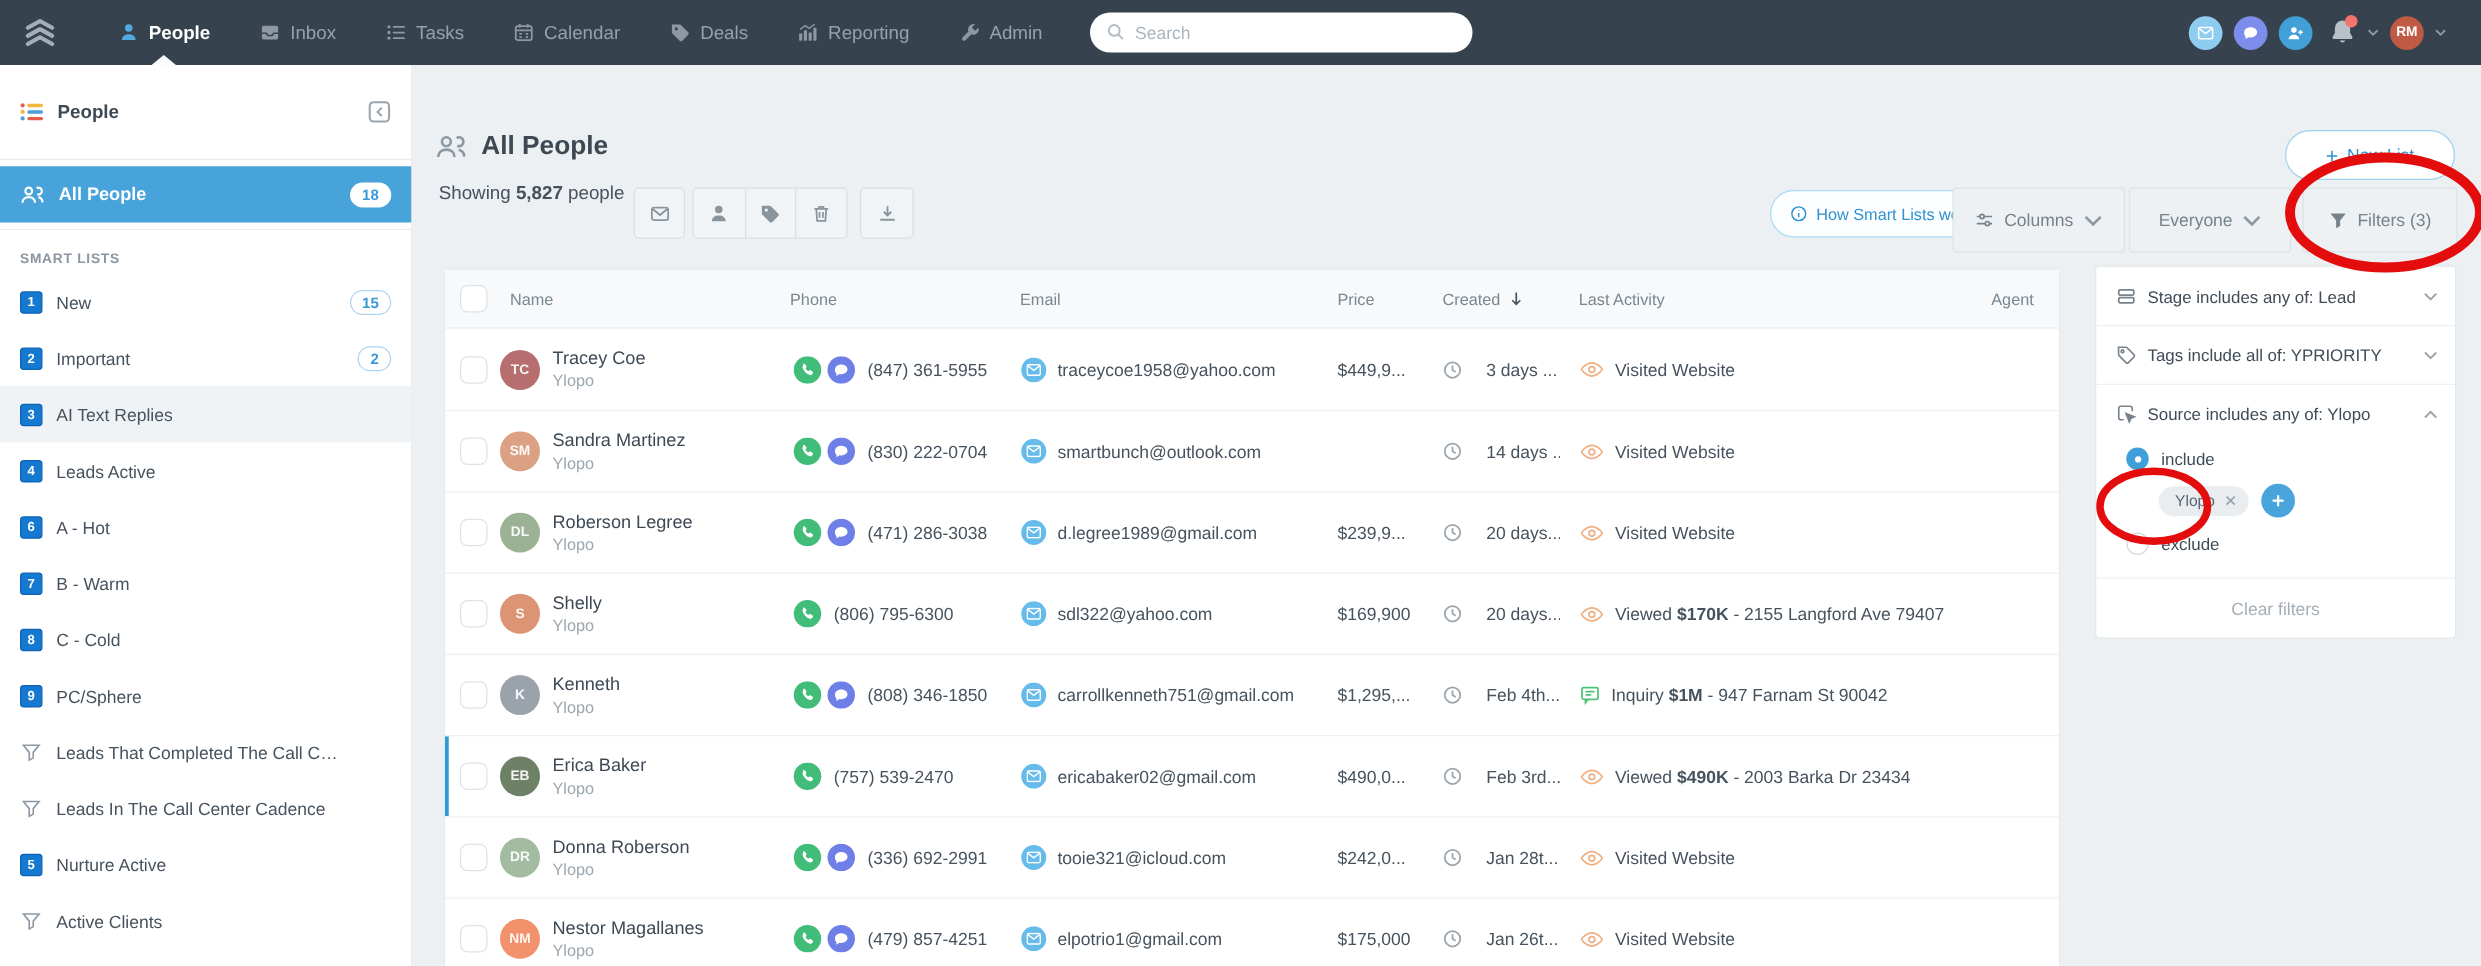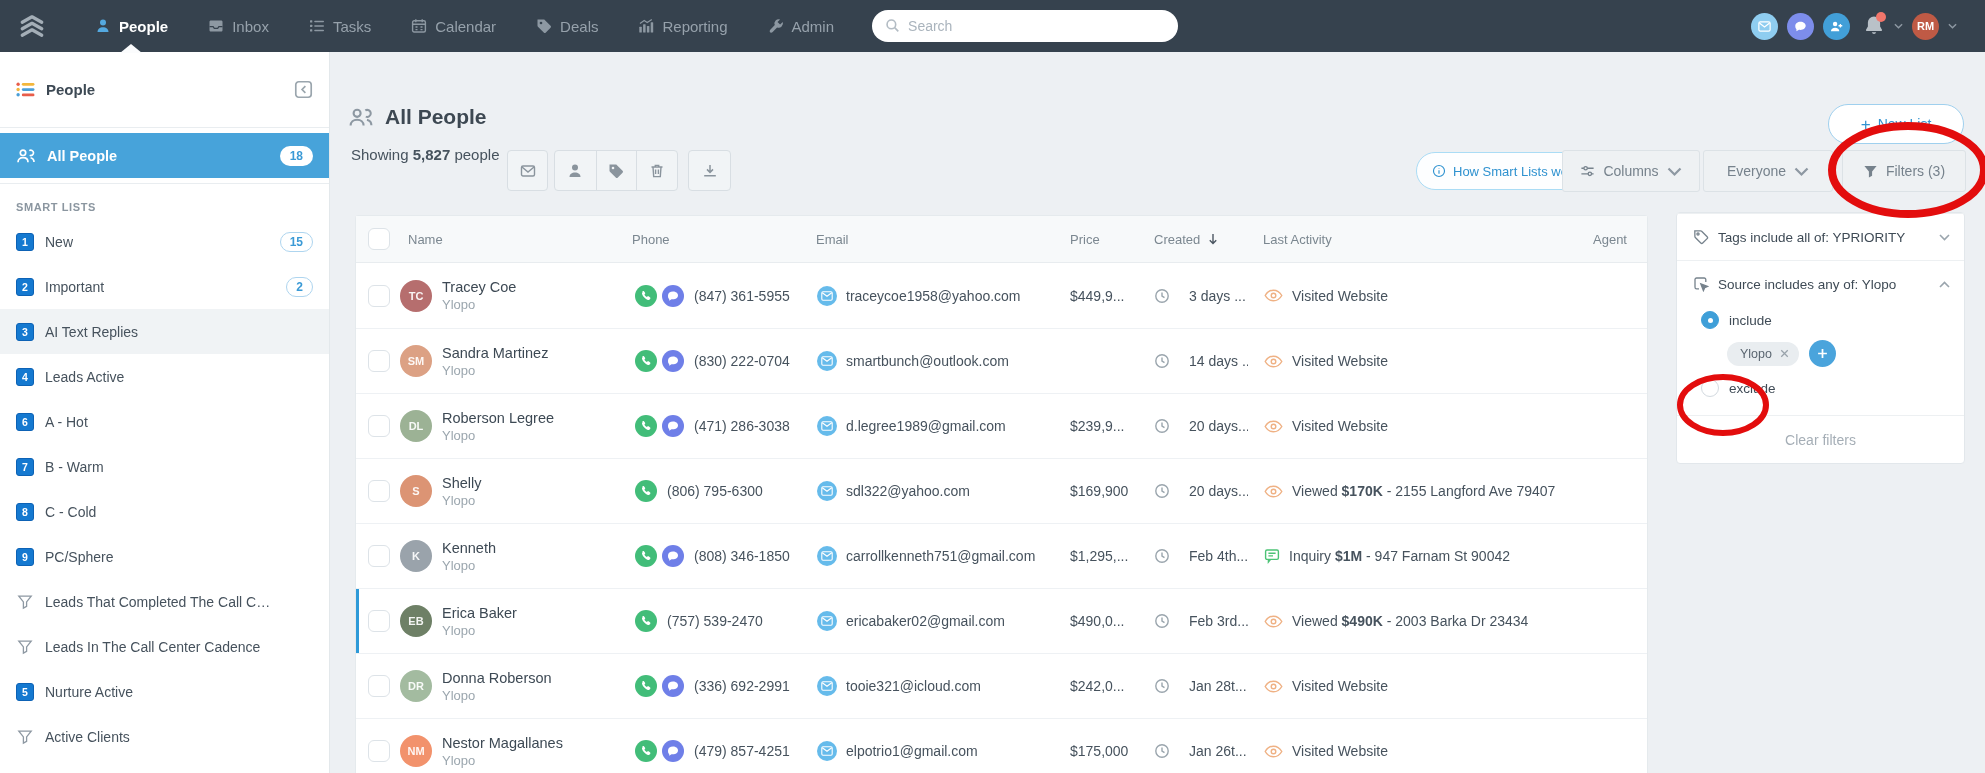--- a/index.html
+++ b/index.html
@@ -69,21 +69,21 @@
   .tbtn { position:absolute; top:150px; height:41px; background:#f1f4f6; border:1px solid #d8dee3; border-radius:4px; display:flex; align-items:center; justify-content:center; color:#8a949d; cursor:pointer; }
   .tbtn .icn { width:16px; height:16px; }
   .btn-env { left:507px; width:41px; }
   .btn-grp { left:554px; width:124px; padding:0; }
   .btn-grp .seg { width:41.3px; height:100%; display:flex; align-items:center; justify-content:center; cursor:pointer; }
   .btn-grp .seg + .seg { border-left:1px solid #d8dee3; }
   .btn-dl { left:688px; width:43px; }
 
   .pill-smart { position:absolute; left:1416px; top:152px; height:38px; padding:0 15px; background:#fdfeff; border:1px solid #aadcf5; border-radius:19px; display:flex; align-items:center; gap:7px; color:#2f92d0; font-size:13px; cursor:pointer; white-space:nowrap; }
   .pill-smart .icn { width:14px; height:14px; }
-  .gbtn { position:absolute; top:150px; height:42px; background:#eef1f3; border:1px solid #dce2e6; border-radius:3px; display:flex; align-items:center; justify-content:center; gap:8px; color:#76828c; font-size:14px; cursor:pointer; }
+  .gbtn { position:absolute; top:150px; height:52px; background:#eef1f3; border:1px solid #dce2e6; border-radius:3px; display:flex; align-items:center; justify-content:center; gap:8px; color:#76828c; font-size:14px; cursor:pointer; }
   .gbtn .icn { width:15px; height:15px; }
   .btn-cols { left:1562px; width:138px; }
   .btn-everyone { left:1703px; width:130px; }
   .btn-filters { left:1842px; width:124px; }
 
   
   .tablewrap { position:absolute; left:355px; top:215px; width:1293px; background:#ffffff; border:1px solid #e5eaed; border-radius:3px; }
   .thead, .trow { display:grid; grid-template-columns:261px 184px 257px 84px 106px 331px 69px; align-items:center; }
   .thead { height:47px; background:#f7f9fa; border-bottom:1px solid #e8ecef; color:#7b8790; font-size:13px; }
   .th { display:flex; align-items:center; gap:8px; padding-left:15px; }
@@ -967,20 +967,36 @@
     <div class="td c-agent"></div>
   </div>
     </div>
 </div>
 
 <div class="fpanel">
   <div id="frows">
       <div class="frow-wrap">
         <div class="frow">
           <span class="icn ficn">
+            <svg viewBox="0 0 16 16" fill="none" stroke="currentColor" stroke-width="1.4">
+              <rect x="2" y="2.8" width="12" height="4.2" rx="1"></rect>
+              <rect x="2" y="9" width="12" height="4.2" rx="1"></rect>
+            </svg>
+          </span>
+          <span class="flbl">Stage includes any of: Lead</span>
+          <span class="icn chev">
+            <svg viewBox="0 0 11 7" fill="none" stroke="currentColor" stroke-width="1.6">
+              <path d="M1 1l4.5 4.5L10 1"></path>
+            </svg>
+          </span>
+        </div>
+      </div>
+      <div class="frow-wrap">
+        <div class="frow">
+          <span class="icn ficn">
             <svg viewBox="0 0 16 16" fill="none" stroke="currentColor" stroke-width="1.3">
               <path d="M1.8 1.8h5.9c.35 0 .7.14.95.4l5.5 5.5a1.35 1.35 0 0 1 0 1.9l-4.45 4.45a1.35 1.35 0 0 1-1.9 0l-5.5-5.5a1.35 1.35 0 0 1-.4-.95z"></path>
               <circle cx="5" cy="5" r="1.1"></circle>
             </svg>
           </span>
           <span class="flbl">Tags include all of: YPRIORITY</span>
           <span class="icn chev">
             <svg viewBox="0 0 11 7" fill="none" stroke="currentColor" stroke-width="1.6">
               <path d="M1 1l4.5 4.5L10 1"></path>
             </svg>

